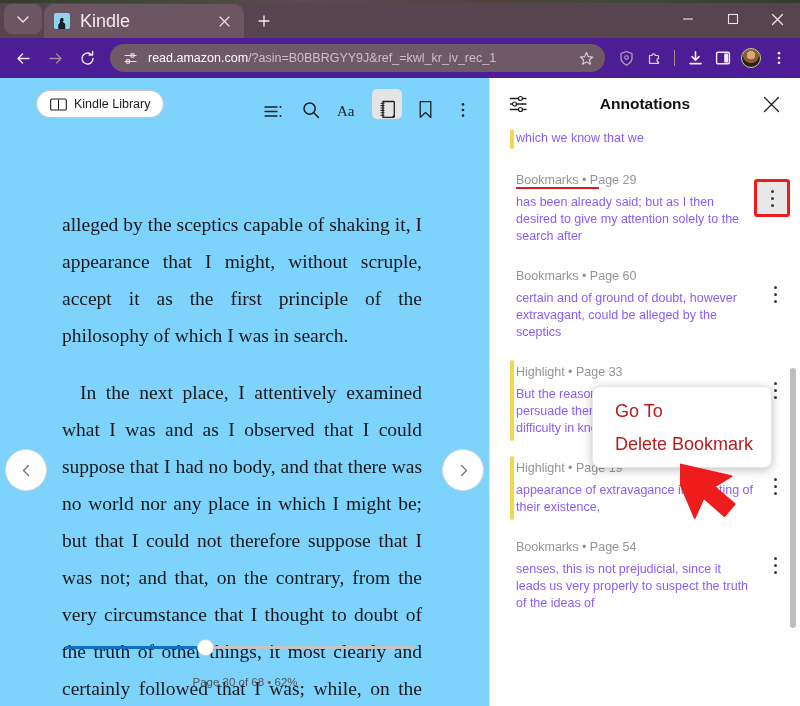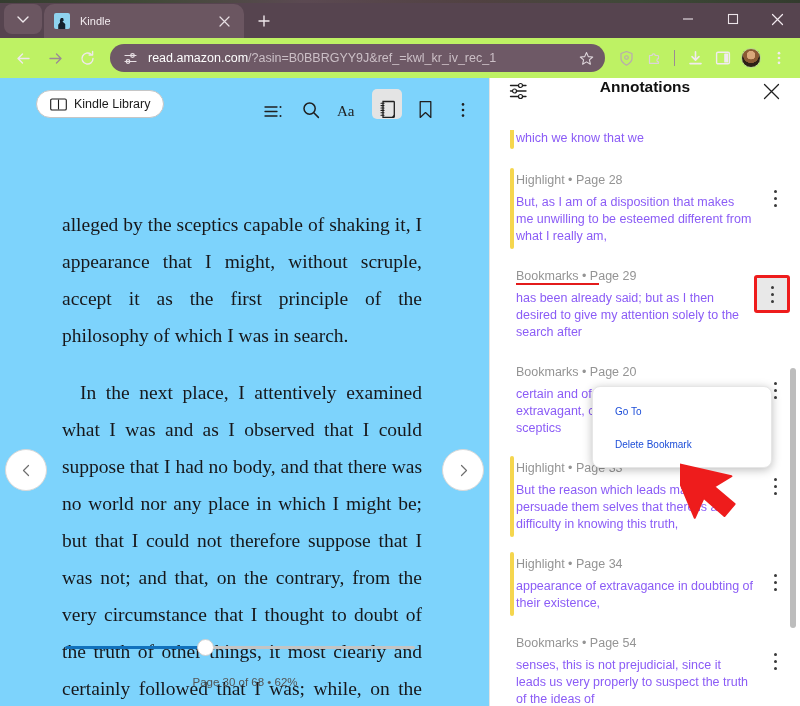--- a/index.html
+++ b/index.html
@@ -35,39 +35,39 @@
   .favicon{
     width:16px;height:16px;flex:0 0 auto;border-radius:2px;
     background:#8fd3ef;position:relative;overflow:hidden;
     display:flex;align-items:flex-end;justify-content:center;
   }
   .favicon .fig{
     width:9px;height:11px;background:#15202b;
     clip-path:polygon(38% 0,62% 0,70% 22%,55% 32%,86% 55%,86% 100%,8% 100%,8% 62%,28% 40%,26% 20%);
   }
   .tab-title{
-    margin-left:10px;color:#f2ebef;font-size:11px;
+    margin-left:10px;color:#f2ebef;font-size:18px;
     white-space:nowrap;overflow:hidden;text-overflow:ellipsis;flex:1 1 auto;
   }
   .tab-close{
     width:20px;height:20px;flex:0 0 auto;display:flex;
     align-items:center;justify-content:center;border-radius:50%;
   }
   .newtab{
     width:28px;height:28px;margin-left:6px;margin-bottom:3px;
     display:flex;align-items:center;justify-content:center;
     border-radius:50%;flex:0 0 auto;
   }
   .winbtns{
     position:absolute;right:0;top:0;height:38px;display:flex;align-items:center;
   }
   .winbtn{width:45px;height:38px;display:flex;align-items:center;justify-content:center;}
 
   .toolbar{
-    height:40px;background:#bef264;display:flex;align-items:center;
+    height:40px;background:#4c1d95;display:flex;align-items:center;
     padding:0 8px;box-sizing:border-box;gap:2px;
   }
   .navbtn{width:30px;height:30px;display:flex;align-items:center;justify-content:center;border-radius:50%;flex:0 0 auto;}
   .omnibox{
     flex:1 1 auto;height:28px;background:#6e5966;border-radius:14px;
     display:flex;align-items:center;padding:0 8px 0 10px;box-sizing:border-box;
     margin:0 6px;min-width:0;
   }
   .omni-icon{width:20px;height:20px;display:flex;align-items:center;justify-content:center;flex:0 0 auto;}
   .omni-url{
@@ -130,21 +130,21 @@
     background:#fff;border:1.5px solid #cfcfcf;box-sizing:border-box;
   }
   .pagelabel{
     position:absolute;left:0;top:48px;width:490px;text-align:center;
     font-size:11.5px;color:#545454;
   }
   .reader-divider{position:absolute;right:0;top:0;width:1px;height:628px;background:#e3e3e3;}
 
   
   .panel{width:310px;position:relative;background:#fff;box-sizing:border-box;}
-  .panel-head{height:52px;display:flex;padding:0 16px;box-sizing:border-box;}
+  .panel-head{height:52px;display:flex;align-items:center;padding:0 16px;box-sizing:border-box;}
   .panel-title{
     flex:1 1 auto;text-align:center;font-size:15.5px;font-weight:bold;color:#111;
   }
   .panel-icon{width:26px;height:26px;display:flex;align-items:center;justify-content:center;flex:0 0 auto;}
 
   .anno-list{
     position:absolute;left:0;top:52px;width:310px;height:576px;
     overflow:hidden;
   }
   .anno{
@@ -175,21 +175,21 @@
 
   
   .ctxmenu{
     position:absolute;left:592px;top:308px;width:180px;height:82px;
     background:#fff;border-radius:8px;
     box-shadow:0 2px 10px rgba(0,0,0,.26);border:1px solid #e6e6e6;
     box-sizing:border-box;padding-top:8px;z-index:30;
   }
   .ctxitem{
     height:33px;display:flex;align-items:center;padding-left:22px;
-    font-size:10px;color:#1d4ed8;box-sizing:border-box;
+    font-size:18px;color:#b91c1c;box-sizing:border-box;
   }
   
   .cursor{position:absolute;left:680px;top:370px;z-index:40;}
 </style>
 </head>
 <body>
 
 <div class="browser">
 
   <div class="tabstrip">
@@ -407,46 +407,36 @@
         </div>
       </div>
 
       <div class="anno-list">
 
         <div class="anno" style="padding-top:0;padding-bottom:14px;">
           <span class="bar" style="top:-6px;bottom:12px;"></span>
           <div class="anno-text">which we know that we</div>
         </div>
 
-        <div class="anno">
-          <span class="bar"></span>
-          <div class="anno-meta">Highlight • Page 28</div>
-          <div class="anno-text">But, as I am of a disposition that makes me unwilling to be esteemed different from what I really am,</div>
-          <div class="kebab">
-              <i></i>
-              <i></i>
-              <i></i>
-            </div>
-        </div>
 
         <div class="anno bookmark">
           <div class="anno-meta">
             <span>Bookmarks • Page 29</span>
             <span class="red-underline"></span>
           </div>
           <div class="anno-text">has been already said; but as I then desired to give my attention solely to the search after</div>
           <div class="kebab selected">
               <i></i>
               <i></i>
               <i></i>
             </div>
         </div>
 
         <div class="anno bookmark">
-          <div class="anno-meta">Bookmarks • Page 20</div>
+          <div class="anno-meta">Bookmarks • Page 60</div>
           <div class="anno-text">certain and of ground of doubt, however extravagant, could be alleged by the sceptics</div>
           <div class="kebab">
               <i></i>
               <i></i>
               <i></i>
             </div>
         </div>
 
         <div class="anno">
           <span class="bar"></span>
@@ -454,21 +444,21 @@
           <div class="anno-text">But the reason which leads many to persuade them selves that there is a difficulty in knowing this truth,</div>
           <div class="kebab">
               <i></i>
               <i></i>
               <i></i>
             </div>
         </div>
 
         <div class="anno">
           <span class="bar"></span>
-          <div class="anno-meta">Highlight • Page 34</div>
+          <div class="anno-meta">Highlight • Page 19</div>
           <div class="anno-text">appearance of extravagance in doubting of their existence,</div>
           <div class="kebab">
               <i></i>
               <i></i>
               <i></i>
             </div>
         </div>
 
         <div class="anno bookmark">
           <div class="anno-meta">Bookmarks • Page 54</div>

